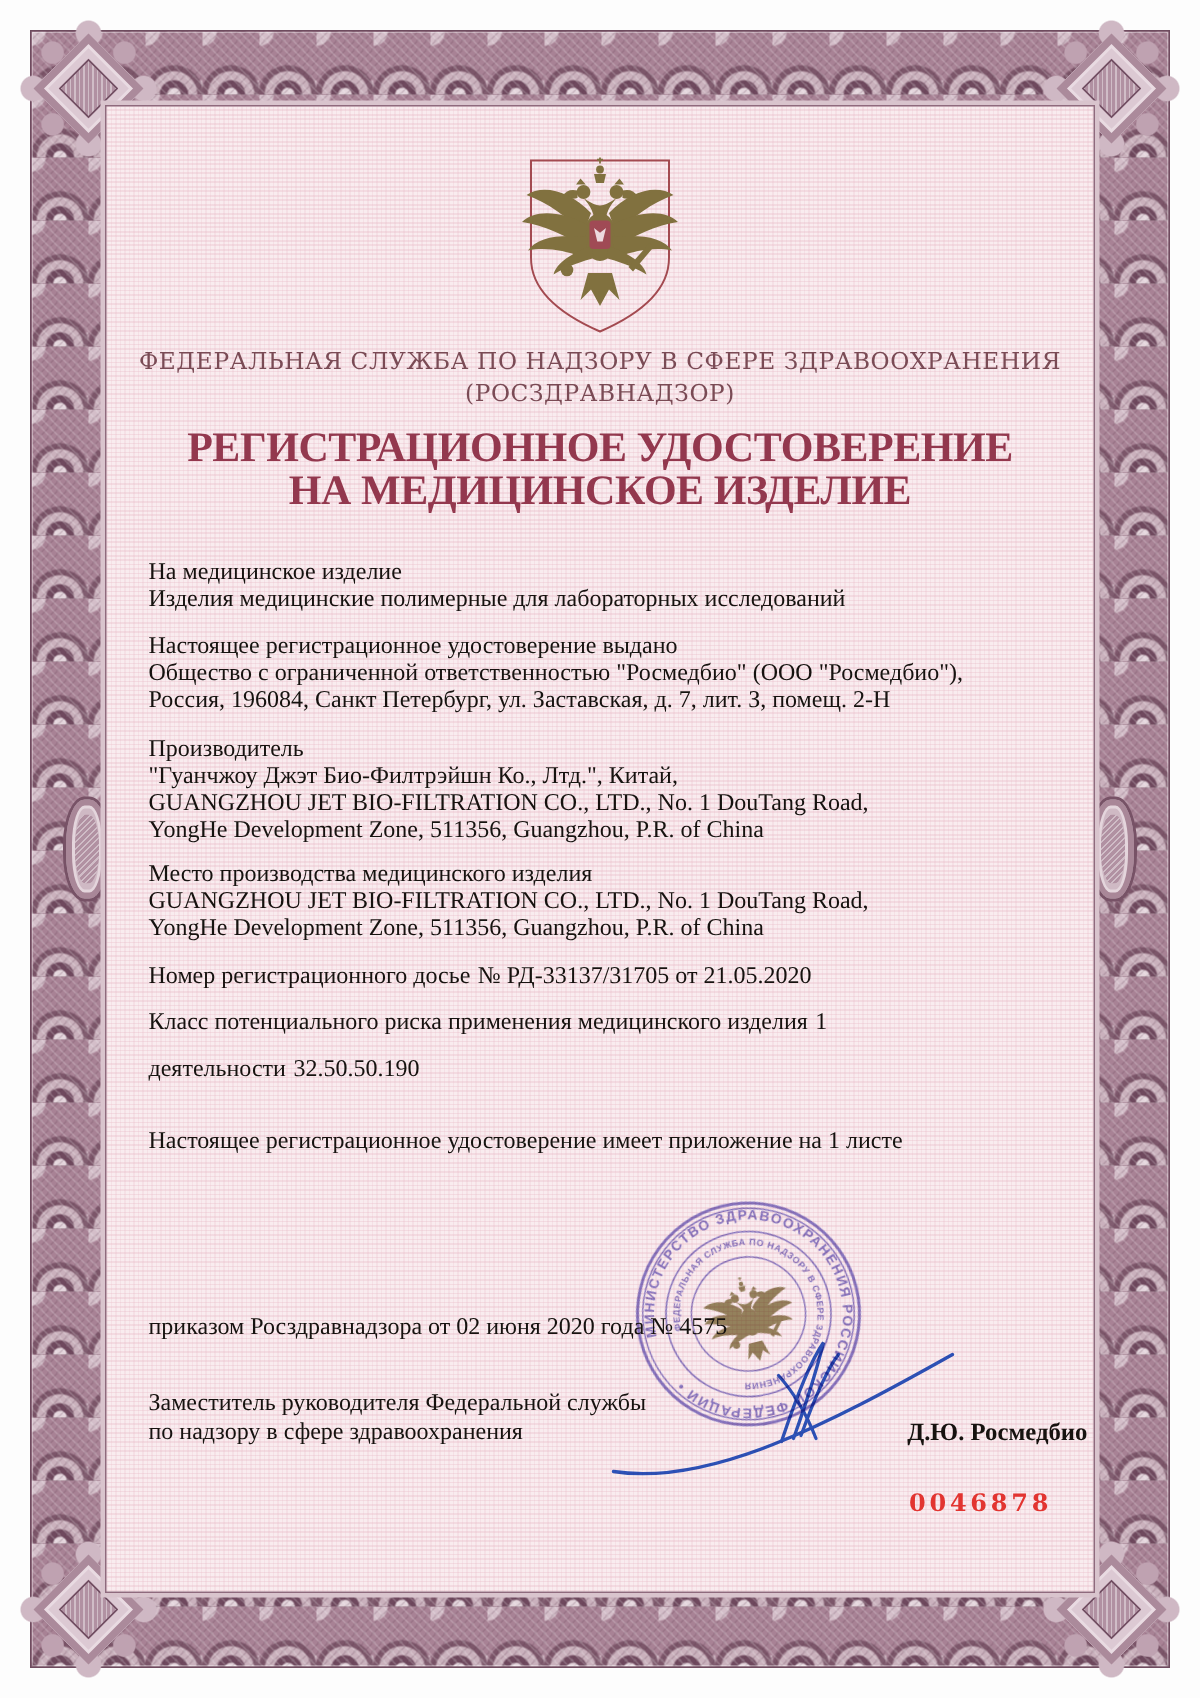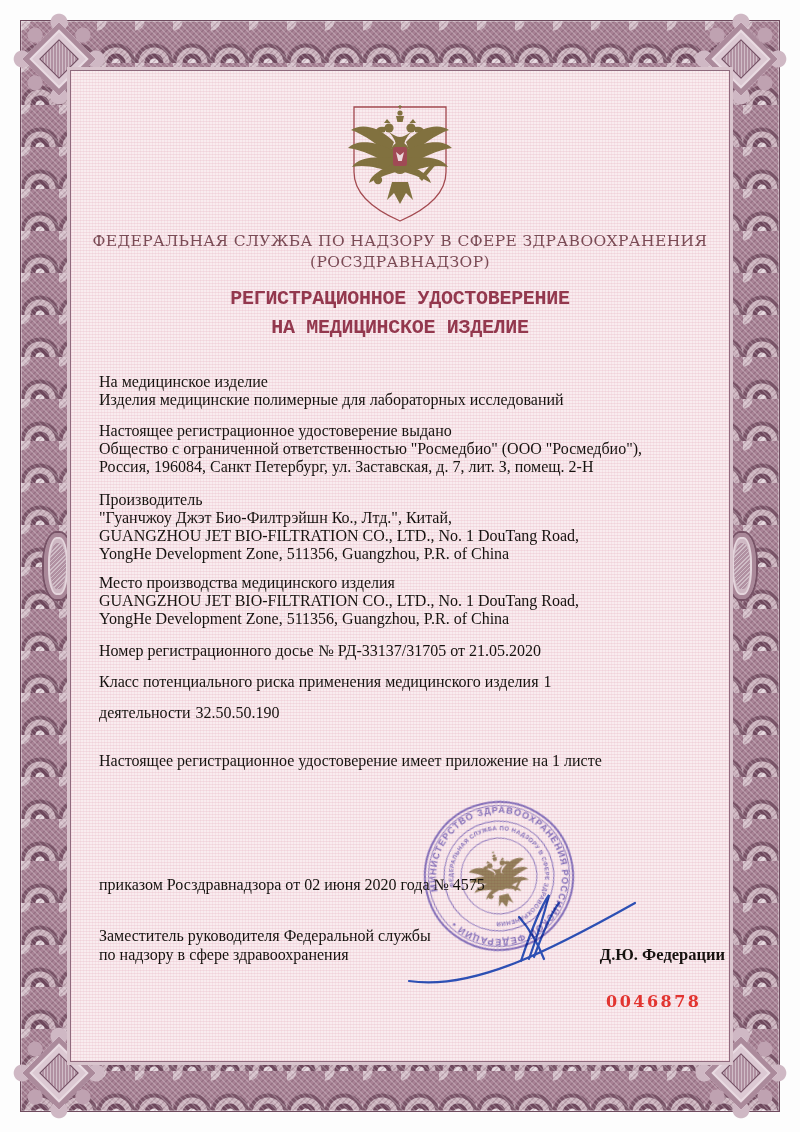--- a/index.html
+++ b/index.html
@@ -59,21 +59,21 @@
       repeating-linear-gradient(0deg, rgba(231,183,196,.33) 0 1px, transparent 1px 3px),
       repeating-linear-gradient(90deg, rgba(231,183,196,.22) 0 1px, transparent 1px 3px);
     border:1px solid #8f6a7d;
     box-shadow:0 0 0 3px #d9c4cd;padding-left:18px;}
 
   .abs{position:absolute;}
   .center{left:0;right:0;text-align:center;}
 
   .agency{top:160px;font-family:"DejaVu Serif",serif;font-size:15.5px;line-height:21px;
     color:#7a4b55;letter-spacing:.4px;}
-  .title{top:213px;font-family:Liberation Mono, monospace;font-weight:700;font-size:20px;
+  .title{top:213px;font-family:Liberation Serif, serif;font-weight:700;font-size:28px;
     line-height:29px;color:#93384e;letter-spacing:-.3px;}
   .dateline{top:273px;left:0;right:0;height:22px;font-size:17px;font-weight:700;color:#16120f;}
   .dateline .date{position:absolute;left:100px;white-space:pre;}
   .dateline .num{position:absolute;left:288px;white-space:pre;}
 
   .para{left:28px;right:10px;font-size:16px;line-height:18px;color:#16120f;}
   .para .line{display:block;white-space:nowrap;}
   .para b{font-weight:400;}
   .mixed b{margin-left:5px;}
 
@@ -204,21 +204,21 @@
     </svg>
 
     <div class="abs para" style="top:805px">
       <span class="line">приказом Росздравнадзора от 02 июня 2020 года № 4575</span>
     </div>
 
     <div class="abs para" style="top:855px;line-height:19px">
       <b class="line">Заместитель руководителя Федеральной службы</b>
       <b class="line">по надзору в сфере здравоохранения</b>
     </div>
-    <div class="abs signame">Д.Ю. Федерации</div>
+    <div class="abs signame">Д.Ю. Росмедбио</div>
 
     <svg class="abs sig" viewBox="0 0 244 104">
       <g fill="none" stroke="#2e59c6" stroke-width="2.2" stroke-linecap="round">
         <path d="M8 90 C72 100 152 58 234 12"></path>
         <path d="M120 70 C128 46 138 18 148 4 C141 32 133 54 128 68"></path>
         <path d="M133 66 C141 44 150 22 158 12"></path>
         <path d="M143 68 C136 50 127 36 118 26"></path>
       </g>
     </svg>
 

